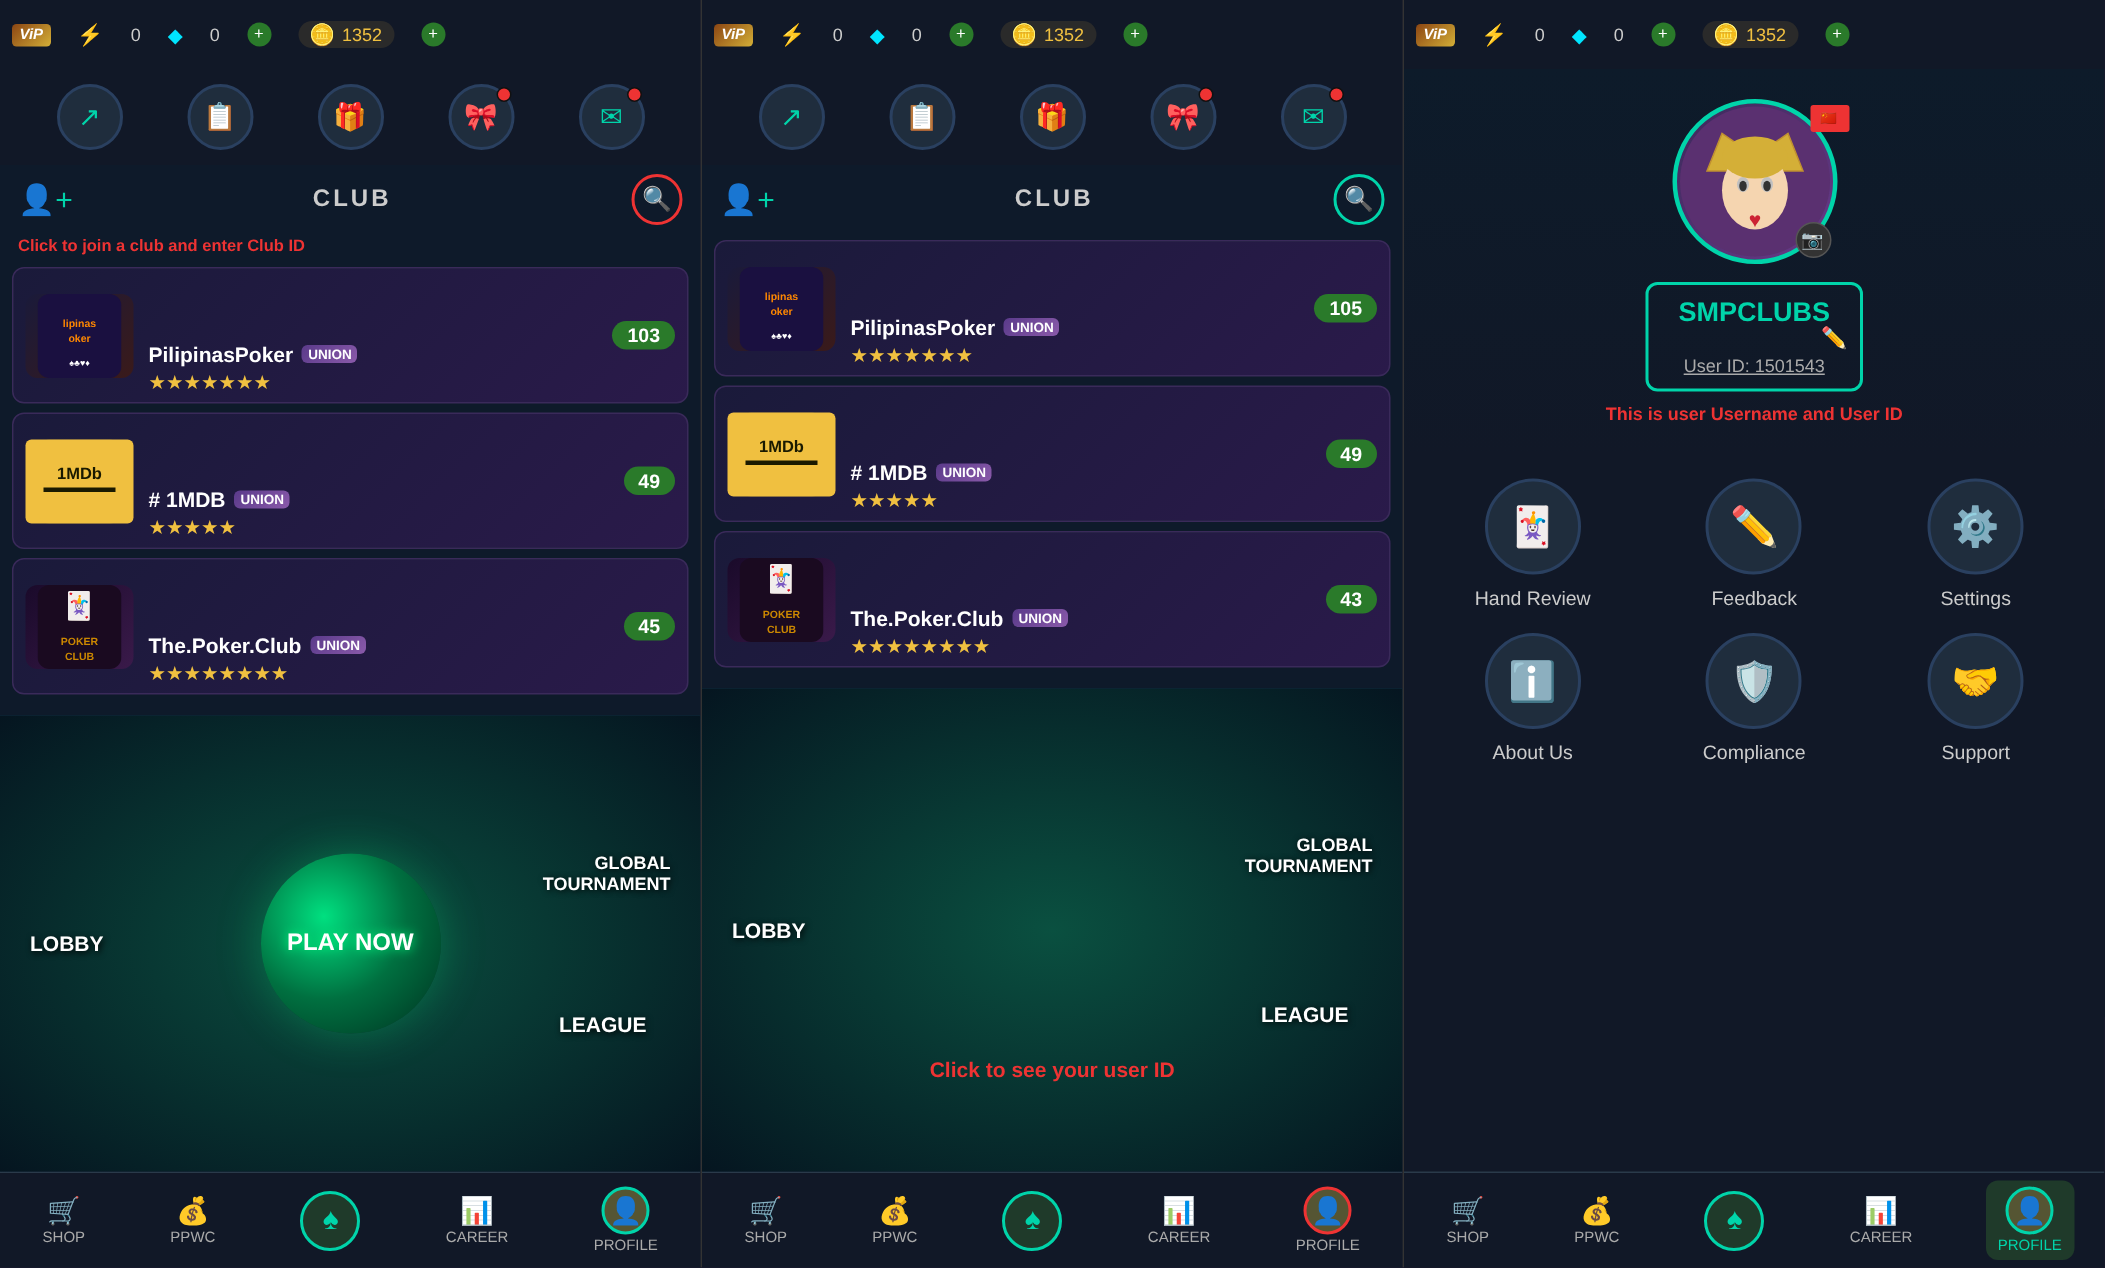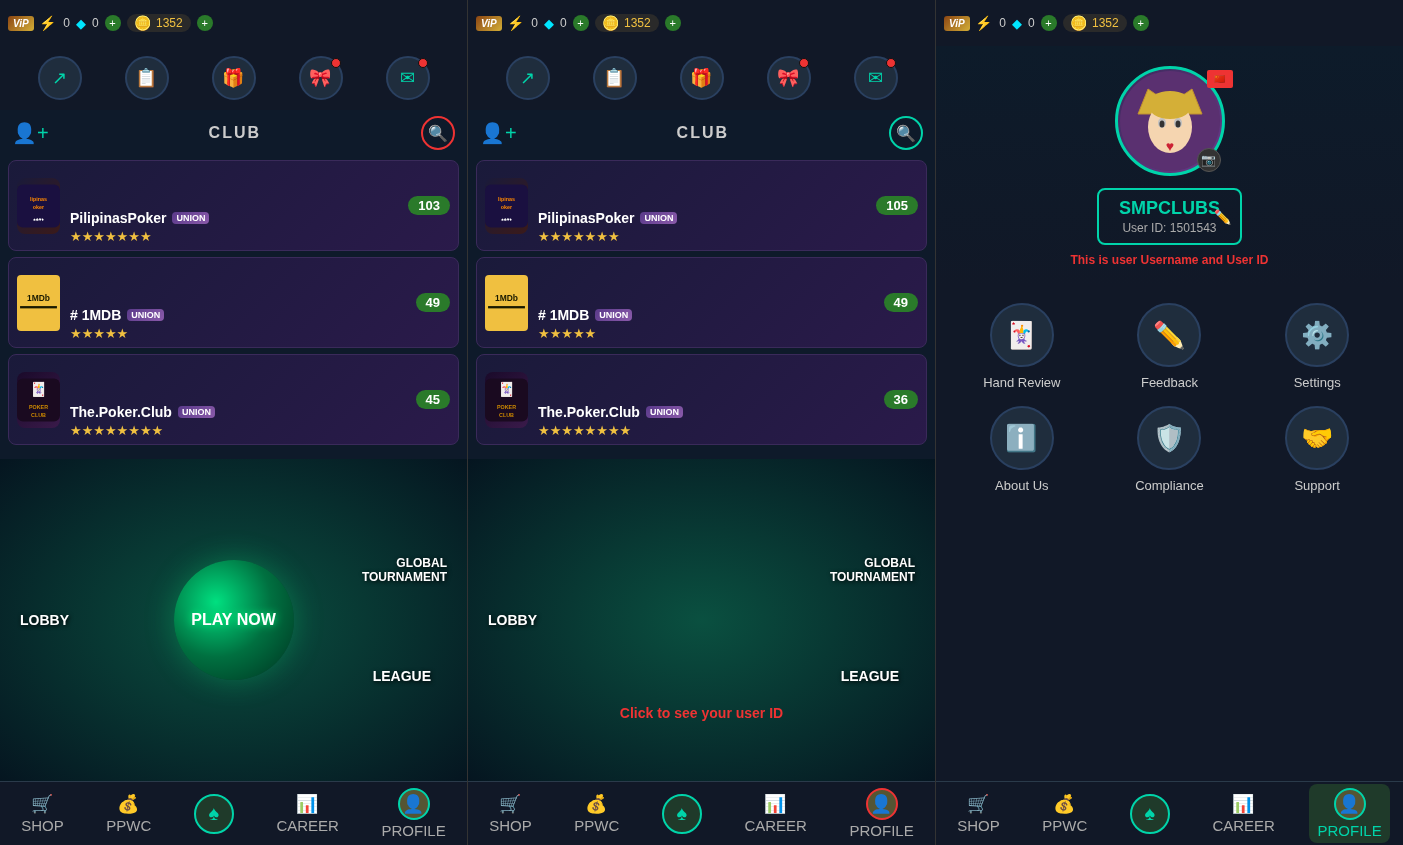--- a/index.html
+++ b/index.html
@@ -23,21 +23,21 @@
       position: relative;
     }
     .panel:last-child { border-right: none; width: 467px; }
 
     
     .top-bar {
       display: flex;
       align-items: center;
       background: #111827;
       padding: 6px 8px;
-      gap: 6px;
+      gap: 18px;
       height: 46px;
       flex-shrink: 0;
     }
     .vip-badge {
       background: linear-gradient(135deg, #8B4513, #D4AF37);
       color: #fff;
       font-size: 10px;
       font-weight: bold;
       padding: 2px 5px;
       border-radius: 3px;
@@ -158,21 +158,21 @@
       display: flex;
       align-items: center;
       background: linear-gradient(135deg, #1a1a3a, #2a1a4a);
       border-radius: 8px;
       margin-bottom: 6px;
       padding: 6px 8px;
       cursor: pointer;
       border: 1px solid #3a2a5a;
     }
     .club-logo {
-      width: 43px; height: 56px;
+      width: 72px; height: 56px;
       border-radius: 8px;
       margin-right: 10px;
       display: flex; align-items: center; justify-content: center;
       font-weight: bold; font-size: 11px; text-align: center;
       flex-shrink: 0;
       overflow: hidden;
     }
     .club-info { flex: 1; }
     .club-name {
       color: #fff; font-size: 14px; font-weight: bold;
@@ -278,21 +278,21 @@
       align-items: center;
       justify-content: center;
       gap: 2px;
       cursor: pointer;
       padding: 4px 8px;
       border-radius: 8px;
     }
     .nav-item.active { background: #1f3a2a; }
     .nav-icon { font-size: 18px; color: #00d4aa; }
     .nav-icon.inactive { color: #667; }
-    .nav-label { font-size: 15px; color: #aaa; text-align: center; }
+    .nav-label { font-size: 10px; color: #aaa; text-align: center; }
     .nav-label.active { color: #00d4aa; }
     .spade-center {
       width: 40px; height: 40px;
       background: #1f3a2a;
       border-radius: 50%;
       border: 2px solid #00d4aa;
       display: flex; align-items: center; justify-content: center;
       font-size: 20px; color: #00d4aa;
     }
     .profile-circle {
@@ -363,21 +363,21 @@
       text-align: center;
       cursor: pointer;
       position: relative;
     }
     .username-text { color: #00d4aa; font-size: 18px; font-weight: bold; }
     .edit-icon {
       position: absolute; right: 8px; top: 50%;
       transform: translateY(-50%);
       color: #00d4aa; font-size: 14px;
     }
-    .userid-text { color: #aaa; font-size: 12px; margin-top: 2px; }
+    .userid-text { color: #aaa; font-size: 12px; margin-top: 18px; text-decoration: underline; }
     .profile-hint {
       color: #e33;
       font-size: 12px;
       font-weight: bold;
       margin-top: 8px;
     }
 
     
     .action-grid {
       display: grid;
@@ -455,20 +455,21 @@
     <div class="icon-circle">✉
       <span class="notif-dot"></span>
     </div>
   </div>
 
   <div class="club-header">
     <span class="user-add-icon">👤+</span>
     <span class="club-title">CLUB</span>
     <div class="search-circle">🔍</div>
   </div>
+  <div class="click-hint">Click to join a club and enter Club ID</div>
 
   <div class="club-list">
 
     <div class="club-item">
       <div class="club-logo pp-logo">
         <svg width="56" height="56" viewBox="0 0 56 56">
           <rect width="56" height="56" fill="#1a1040" rx="8"></rect>
           <text x="28" y="22" fill="#ff8800" font-size="7" text-anchor="middle" font-weight="bold">lipinas</text>
           <text x="28" y="32" fill="#ff8800" font-size="7" text-anchor="middle" font-weight="bold">oker</text>
           <text x="28" y="48" fill="#fff" font-size="6" text-anchor="middle">♠♣♥♦</text>
@@ -634,21 +635,21 @@
           <text x="28" y="50" fill="#cc8800" font-size="7" text-anchor="middle">CLUB</text>
         </svg>
       </div>
       <div class="club-info">
         <div class="club-name">
           <span>The.Poker.Club</span>
           <span class="union-badge">UNION</span>
         </div>
         <div class="stars">★★★★★★★★</div>
       </div>
-      <div class="member-count">36</div>
+      <div class="member-count">43</div>
     </div>
   </div>
 
   <div class="bottom-game">
     <div class="game-bg"></div>
     <div class="lobby-label">LOBBY</div>
     <div class="global-label">GLOBAL<br>TOURNAMENT</div>
     <div class="league-label">LEAGUE</div>
     <div class="click-user-hint">Click to see your user ID</div>
   </div>

